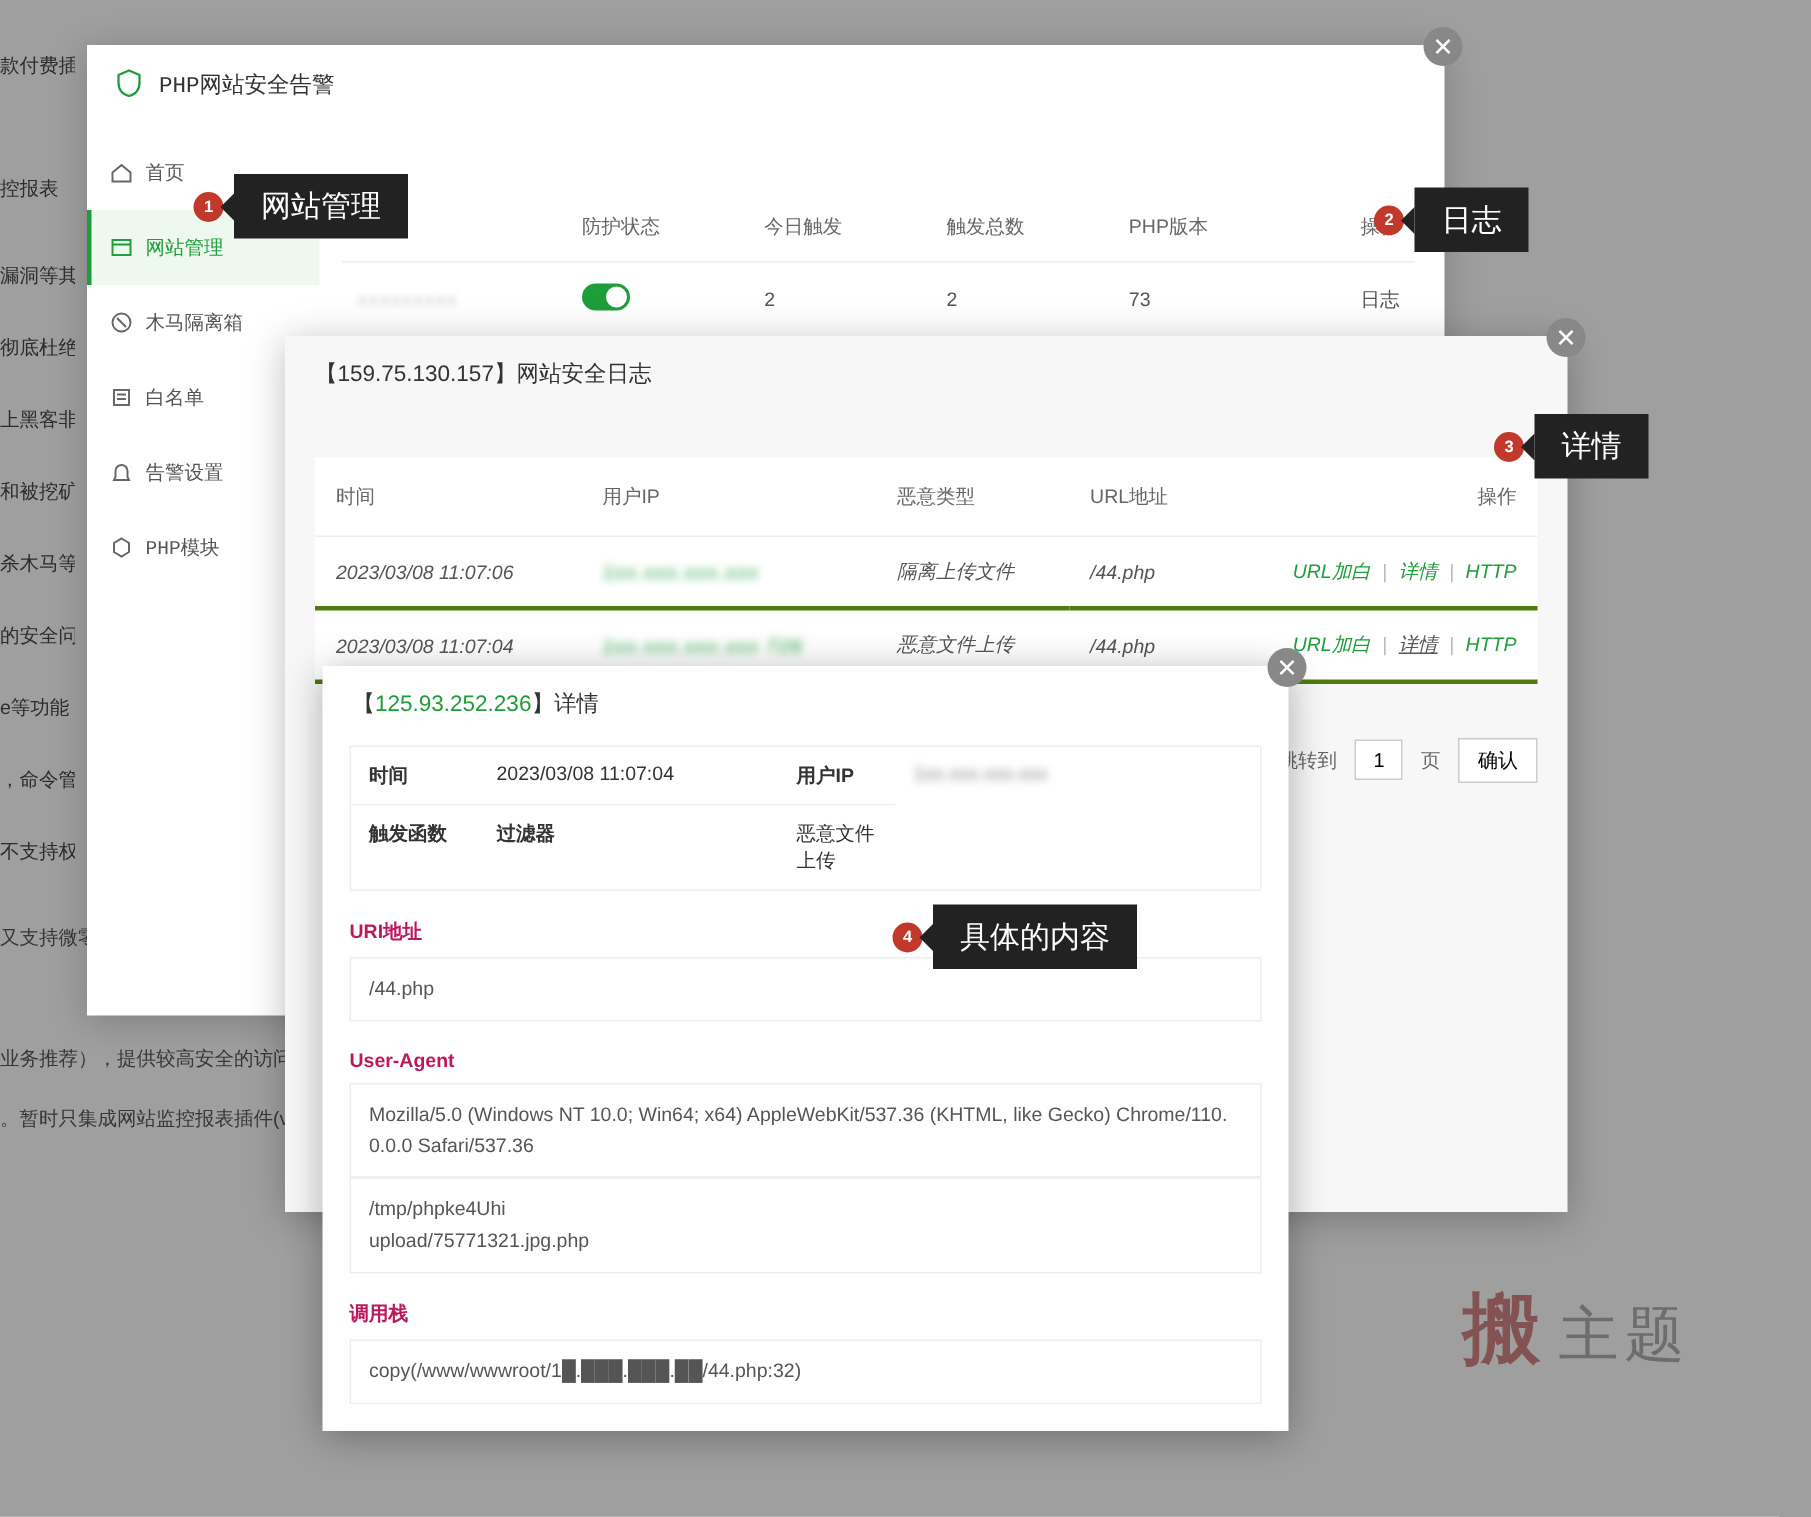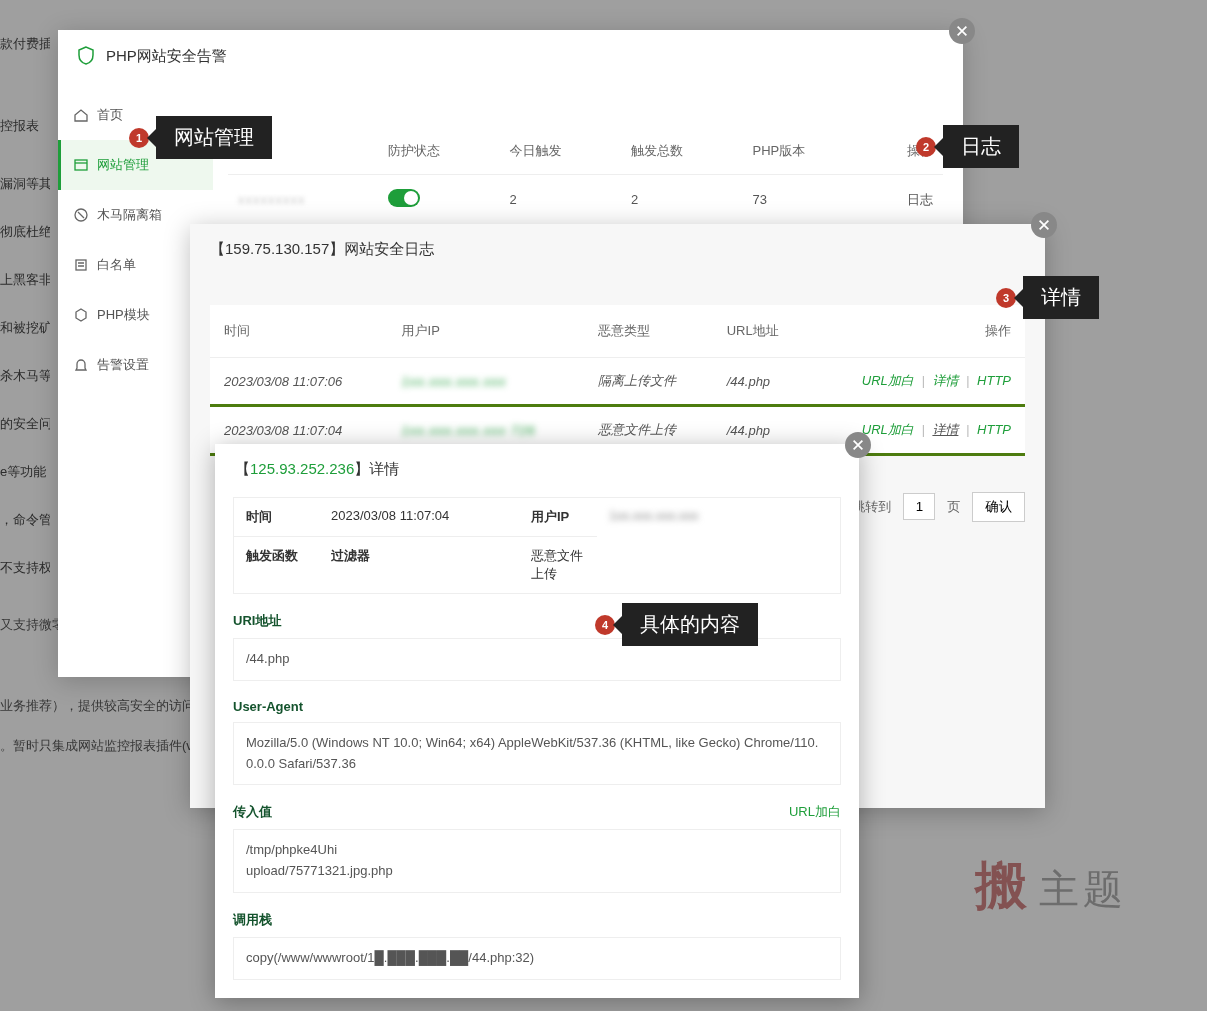--- a/index.html
+++ b/index.html
@@ -13,24 +13,24 @@
     .bg-text { position:absolute; left:0; top:0; color:#444; font-size:13px; line-height:48px; padding-left:0; width:50px; overflow:hidden; }
     .bg-list { list-style:none; }
     .bg-list li { white-space:nowrap; height:48px; }
     .bg-bottom { position:absolute; left:0; width:100%; text-align:left; color:#555; }
     .watermark { position:absolute; right:80px; bottom:90px; font-size:52px; color:#b84d4d; font-family:Liberation Mono, monospace; font-weight:bold; opacity:0.7; letter-spacing:4px; }
     .watermark .sub { font-size:40px; color:#888; margin-left:8px; font-weight:normal; }
 
     
     .modal1 { position:absolute; left:58px; top:30px; width:905px; height:647px;
       background:#fff; z-index:2; box-shadow:0 4px 24px rgba(0,0,0,0.2); }
-    .modal-header { display:flex; align-items:center; padding:14px 20px 14px 16px; font-size:15px; color:#333; border-bottom:0; }
+    .modal-header { display:flex; align-items:center; padding:14px 20px 14px 16px; font-size:15px; color:#333; border-bottom:0;font-family:Liberation Mono, monospace; }
     .shield-icon { display:inline-block; width:24px; height:24px; margin-right:8px; position:relative; }
     .nav { position:absolute; left:0; top:60px; width:155px; }
-    .nav-item { display:flex; align-items:center; height:50px; padding-left:15px; color:#555; cursor:pointer; gap:8px; }
+    .nav-item { display:flex; align-items:center; height:50px; padding-left:15px; color:#555; cursor:pointer; gap:8px;font-family:Liberation Mono, monospace; }
     .nav-item.active { background:#eef8ee; color:#1e9e3a; border-left:3px solid #1e9e3a; padding-left:12px; }
     .nav-icon { width:16px; height:16px; display:inline-flex; align-items:center; justify-content:center; }
     .modal1-content { position:absolute; left:170px; top:98px; right:20px; }
     .site-table { width:100%; border-collapse:collapse; }
     .site-table th { padding:14px 10px; text-align:left; color:#666; font-weight:normal; border-bottom:1px solid #eee; }
     .site-table td { padding:14px 10px; color:#555; border-bottom:1px solid #f3f3f3; }
     .site-table th:last-child, .site-table td:last-child { text-align:right; }
     .toggle { width:32px; height:18px; background:#1e9e3a; border-radius:9px; position:relative; display:inline-block; }
     .toggle::after { content:""; position:absolute; width:14px; height:14px; background:#fff; border-radius:50%; top:2px; right:2px; }
     .blur-text { color:#ccc; filter:blur(2px); display:inline-block; letter-spacing:1px; }
@@ -56,21 +56,21 @@
     .pager button { padding:5px 12px; border:1px solid #ccc; background:#fff; cursor:pointer; }
 
     
     .modal3 { position:absolute; left:215px; top:444px; width:644px; background:#fff; z-index:4;
       box-shadow:0 4px 24px rgba(0,0,0,0.3); padding-bottom:18px; }
     .modal3 .m3-body { padding:0 18px; }
     .kv-grid { display:grid; grid-template-columns:85px 200px 78px 1fr; border:1px solid #eee; margin-top:18px; }
     .kv-grid > div { padding:10px 12px; border-top:1px solid #eee; }
     .kv-grid > div:nth-child(-n+4){ border-top:0; }
     .kv-grid .k { font-weight:bold; color:#333; }
-    .section-label { font-weight:bold; margin:18px 0 8px 0; color:#14532d; }
+    .section-label { font-weight:bold; margin:18px 0 8px 0; color:#be185d; }
     .box { border:1px solid #eee; padding:10px 12px; color:#555; line-height:1.6; word-break:break-all;}
     .row-flex { display:flex; align-items:center; justify-content:space-between; margin:18px 0 8px 0;}
     .row-flex .section-label { margin:0; }
 
     
     .callout { position:absolute; z-index:20; display:flex; align-items:center; }
     .callout .num { width:20px; height:20px; border-radius:50%; background:#c0392b;
       color:#fff; font-size:11px; display:flex; align-items:center; justify-content:center; font-weight:bold; }
     .callout .tri { width:0; height:0; border-top:9px solid transparent; border-bottom:9px solid transparent; border-right:9px solid #222; margin-left:-2px;}
     .callout .lbl { background:#222; color:#fff; padding:8px 18px; font-size:20px; }
@@ -159,32 +159,32 @@
           <svg viewBox="0 0 16 16" fill="none" stroke="#666" stroke-width="1.3">
             <rect x="3" y="3" width="10" height="10"></rect>
             <path d="M5 6h6M5 9h6"></path>
           </svg>
         </span>
       <span>白名单</span>
     </div>
     <div class="nav-item">
       <span class="nav-icon">
           <svg viewBox="0 0 16 16" fill="none" stroke="#666" stroke-width="1.3">
+            <path d="M4 11V7a4 4 0 018 0v4l1 2H3z"></path>
+          </svg>
+        </span>
+      <span>告警设置</span>
+    </div>
+    <div class="nav-item">
+      <span class="nav-icon">
+          <svg viewBox="0 0 16 16" fill="none" stroke="#666" stroke-width="1.3">
             <path d="M8 2l5 3v6l-5 3-5-3V5z"></path>
           </svg>
         </span>
       <span>PHP模块</span>
-    </div>
-    <div class="nav-item">
-      <span class="nav-icon">
-          <svg viewBox="0 0 16 16" fill="none" stroke="#666" stroke-width="1.3">
-            <path d="M4 11V7a4 4 0 018 0v4l1 2H3z"></path>
-          </svg>
-        </span>
-      <span>告警设置</span>
     </div>
   </div>
 
   <div class="modal1-content">
     <table class="site-table">
       <thead>
         <tr>
           <th style="width:150px"></th>
           <th>防护状态</th>
           <th>今日触发</th>
@@ -292,24 +292,20 @@
       <div class="k">过滤器</div>
       <div>恶意文件上传</div>
     </div>
 
     <div class="section-label">URI地址</div>
     <div class="box">/44.php</div>
 
     <div class="section-label">User-Agent</div>
     <div class="box">Mozilla/5.0 (Windows NT 10.0; Win64; x64) AppleWebKit/537.36 (KHTML, like Gecko) Chrome/110.0.0.0 Safari/537.36</div>
 
-    <div class="row-flex">
-      <div class="section-label">传入值</div>
-      <a class="green-link action-link">URL加白</a>
-    </div>
     <div class="box" style="white-space:pre-line">/tmp/phpke4Uhi
 upload/75771321.jpg.php</div>
 
     <div class="section-label">调用栈</div>
     <div class="box">copy(/www/wwwroot/1█.███.███.██/44.php:32)</div>
   </div>
 </div>
 
 <div class="callout" style="left:129px; top:116px;">
   <span class="num">1</span>

